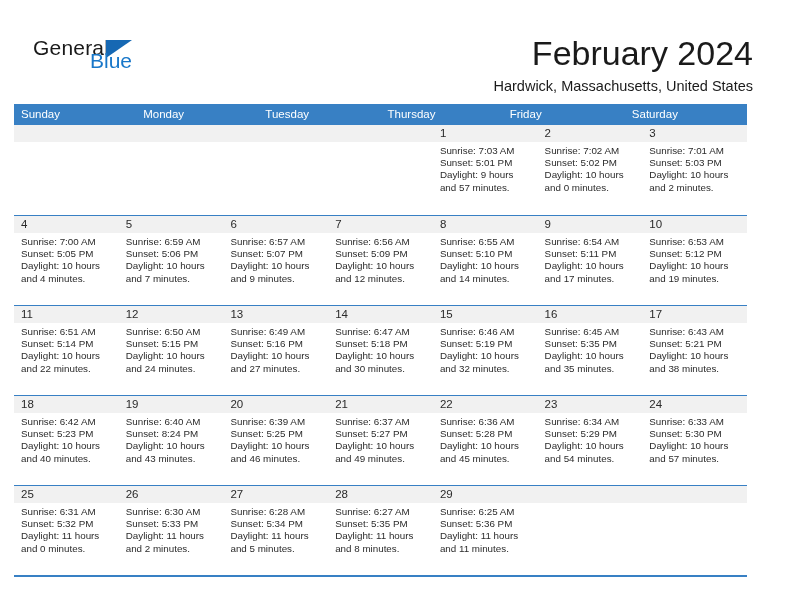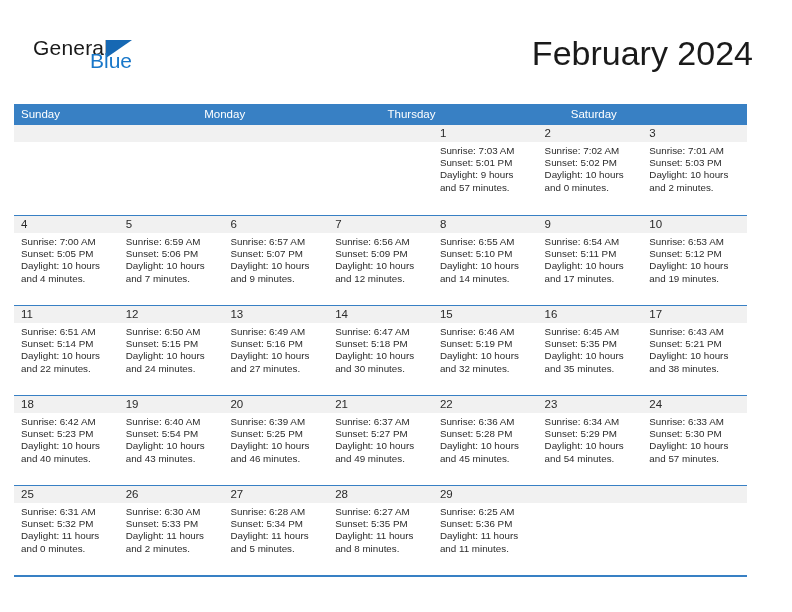--- a/index.html
+++ b/index.html
@@ -152,28 +152,31 @@
 
   <div class="header">
 
     <div class="brand">
       <span class="brand-general">General</span>
       <span class="brand-triangle"></span>
       <span class="brand-blue">Blue</span>
     </div>
 
     <div class="title">February 2024</div>
+    <div class="subtitle">Hardwick, Massachusetts, United States</div>
   </div>
 
   <div class="calendar">
 
     <div class="dow-row">
       <div class="dow">Sunday</div>
       <div class="dow">Monday</div>
+      <div class="dow">Tuesday</div>
       <div class="dow">Thursday</div>
+      <div class="dow">Friday</div>
       <div class="dow">Saturday</div>
     </div>
 
     <div id="weeks-host">
         <div class="week">
           <div class="cell empty">
             <span class="datenum"></span>
             <div class="lines">
               <div></div>
               <div></div>
@@ -373,21 +376,21 @@
               <div>Sunrise: 6:42 AM</div>
               <div>Sunset: 5:23 PM</div>
               <div>Daylight: 10 hours</div>
               <div>and 40 minutes.</div>
             </div>
           </div>
           <div class="cell">
             <span class="datenum">19</span>
             <div class="lines">
               <div>Sunrise: 6:40 AM</div>
-              <div>Sunset: 5:54 PM</div>
+              <div>Sunset: 8:24 PM</div>
               <div>Daylight: 10 hours</div>
               <div>and 43 minutes.</div>
             </div>
           </div>
           <div class="cell">
             <span class="datenum">20</span>
             <div class="lines">
               <div>Sunrise: 6:39 AM</div>
               <div>Sunset: 5:25 PM</div>
               <div>Daylight: 10 hours</div>

